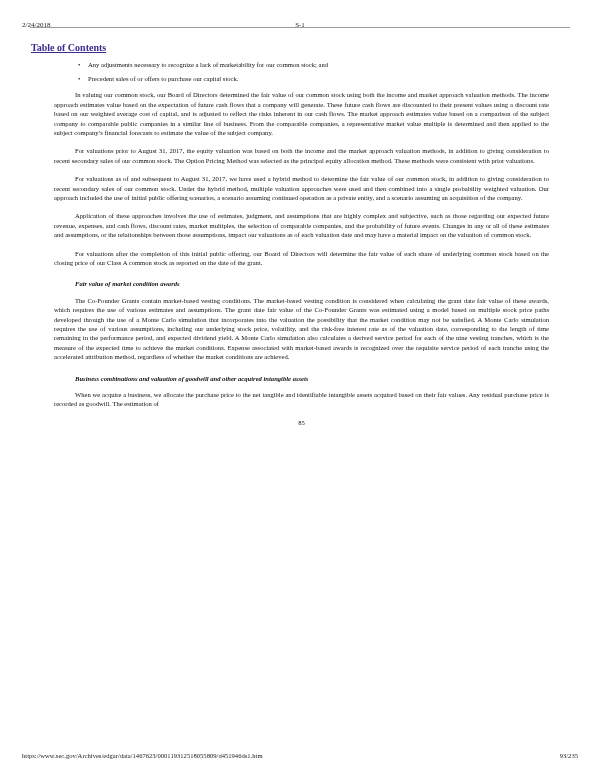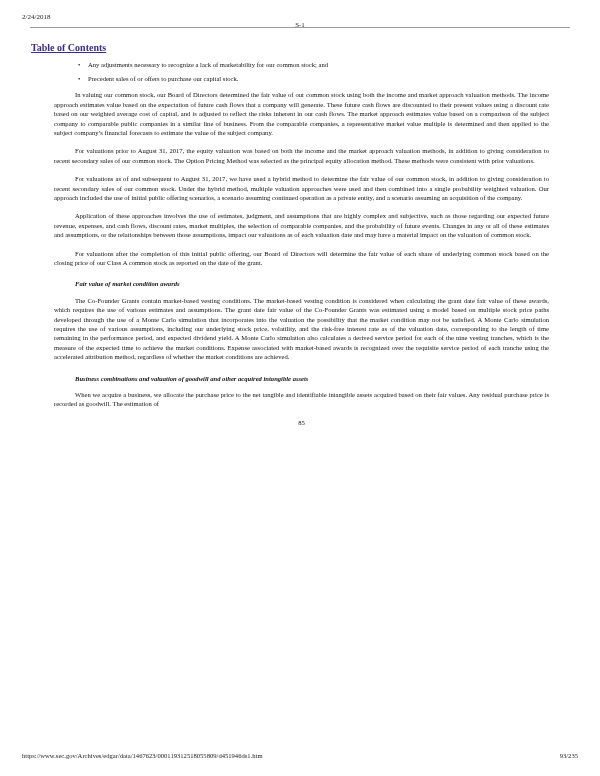--- a/index.html
+++ b/index.html
@@ -17,21 +17,21 @@
     }
     .print-header {
       position: absolute;
       top: 13px;
       left: 22px;
       right: 22px;
       height: 12px;
       font-size: 7px;
       color: #222;
     }
-    .print-header .date { position: absolute; left: 0; top: 0; }
+    .print-header .date { position: absolute; left: 0; top: 8px; }
     .print-header .title { position: absolute; left: 50%; top: 8px; transform: translateX(-50%); }
     .header-rule {
       position: absolute;
       top: 27px;
       left: 30px;
       right: 30px;
       height: 0;
       border-top: 1.5px solid #9a9a9a;
     }
     .toc-link {

